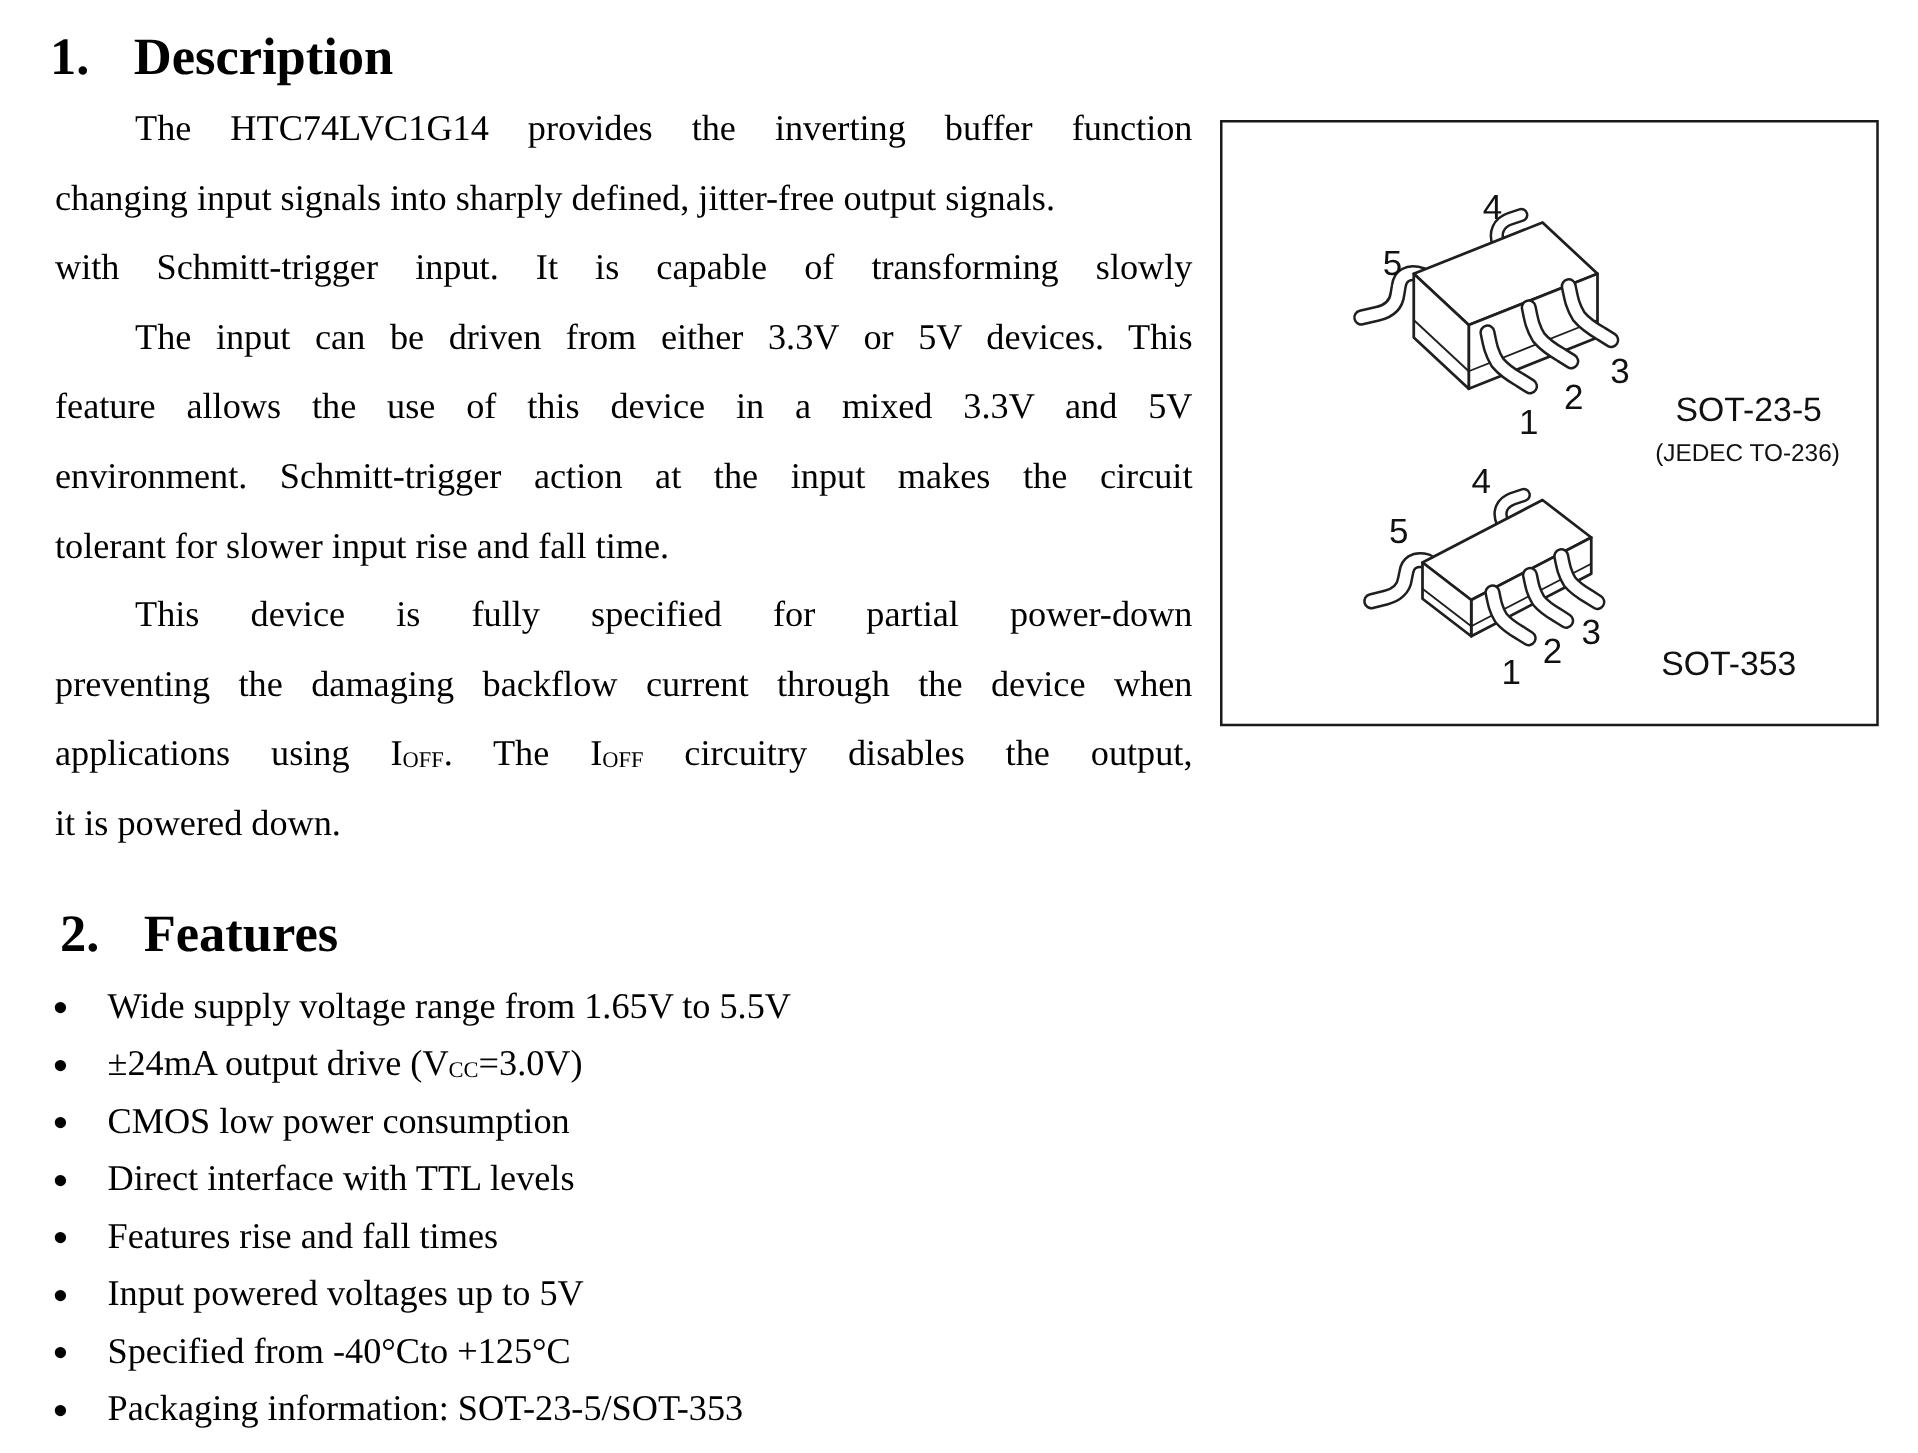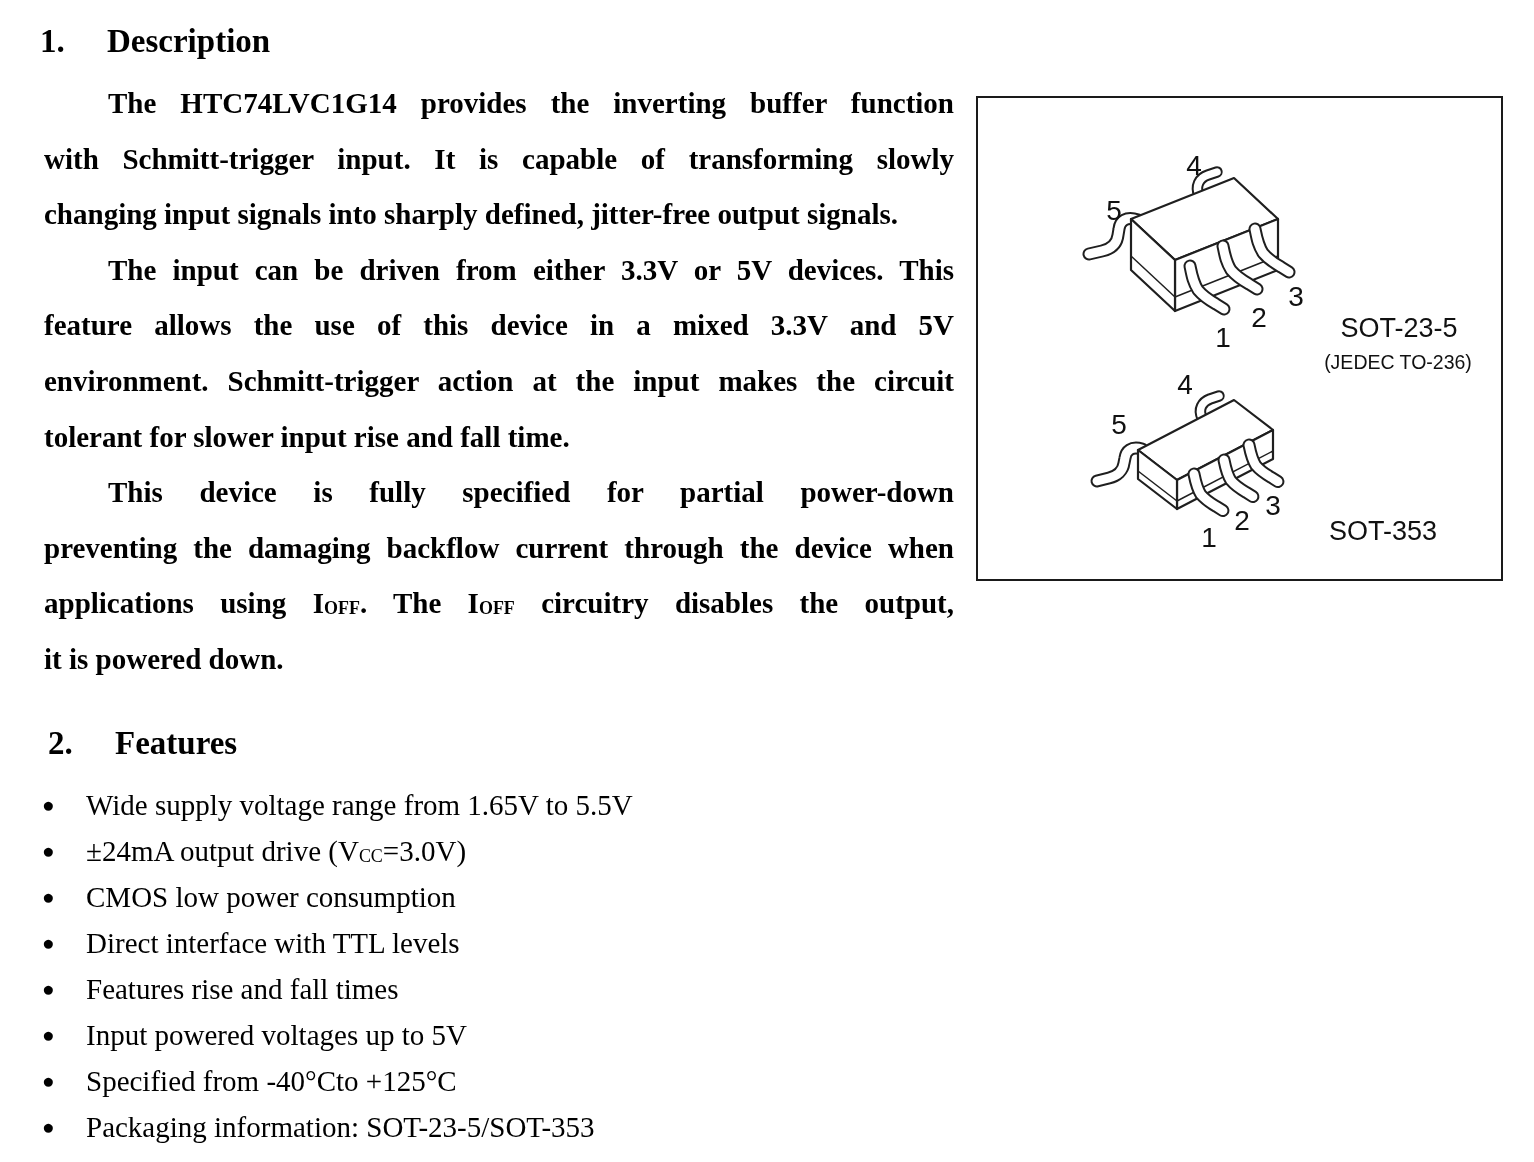--- a/index.html
+++ b/index.html
@@ -5,26 +5,26 @@
   html,body { margin:0; padding:0; }
   body {
     width:1534px; height:1162px;
     background:#ffffff; color:#000000;
     font-family:"Liberation Serif", serif;
     position:relative; overflow:hidden;
   }
   .abs { position:absolute; }
 
   
-  .heading { font-weight:bold; font-size:33px; line-height:1.05; white-space:nowrap; }
+  .heading { font-weight:bold; font-size:42px; line-height:1.05; white-space:nowrap; }
   .heading .num { display:inline-block; width:67px; }
 
   
   #desc { left:44px; top:76px; width:910px; }
-  .bodyline { font-size:29px; line-height:55.6px; height:55.6px;font-weight:bold; }
+  .bodyline { font-size:29px; line-height:55.6px; height:55.6px; }
   .bodyline.just { text-align:justify; text-align-last:justify; }
   .bodyline.lastline { white-space:nowrap; }
   .bodyline.indent { padding-left:64px; }
   .sub { font-size:0.62em; vertical-align:-0.07em; }
 
   
   #features-list { left:42px; top:782px; }
   .feature-item { display:flex; font-size:29px; line-height:46px; height:46px; white-space:nowrap; }
   .feature-item .bullet { width:44px; font-size:21px; flex:0 0 44px; }
 
@@ -47,22 +47,22 @@
 </style>
 </head>
 <body>
 
 <div class="abs heading" style="left:40px; top:24px;">
   <span class="num">1.</span><span>Description</span>
 </div>
 
 <div class="abs" id="desc">
     <div class="bodyline indent just">The HTC74LVC1G14 provides the inverting buffer function</div>
+    <div class="bodyline lastline">changing input signals into sharply defined, jitter-free output signals.</div>
     <div class="bodyline just">with Schmitt-trigger input. It is capable of transforming slowly</div>
-    <div class="bodyline lastline">changing input signals into sharply defined, jitter-free output signals.</div>
     <div class="bodyline indent just">The input can be driven from either 3.3V or 5V devices. This</div>
     <div class="bodyline just">feature allows the use of this device in a mixed 3.3V and 5V</div>
     <div class="bodyline just">environment. Schmitt-trigger action at the input makes the circuit</div>
     <div class="bodyline lastline">tolerant for slower input rise and fall time.</div>
     <div class="bodyline indent just">This device is fully specified for partial power-down</div>
     <div class="bodyline just">preventing the damaging backflow current through the device when</div>
     <div class="bodyline just">applications using I<span class="sub">OFF</span>. The I<span class="sub">OFF</span> circuitry disables the output,</div>
     <div class="bodyline lastline">it is powered down.</div>
   </div>
 

